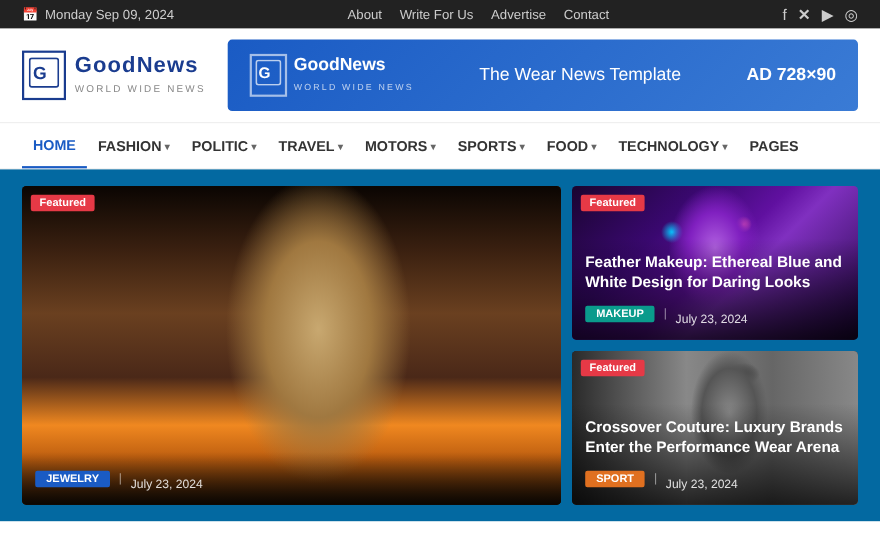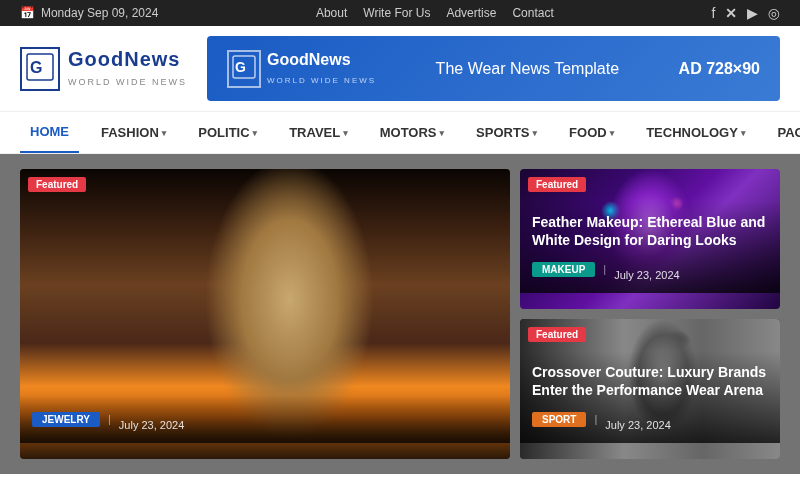--- a/index.html
+++ b/index.html
@@ -51,40 +51,40 @@
     .ad-slogan { flex: 1; color: #fff; font-size: 16px; font-weight: 300; text-align: center; }
     .ad-size { color: #fff; font-size: 16px; font-weight: bold; margin-left: auto; }
 
     
     .nav {
       border-top: 1px solid #eee;
       border-bottom: 1px solid #eee;
       padding: 0 20px;
       display: flex;
       align-items: center;
-      gap: 12px;
+      gap: 0;
       background: #fff;
     }
     .nav-item {
       padding: 12px 10px;
       font-size: 13px;
       font-weight: bold;
       color: #333;
       cursor: pointer;
       display: flex;
       align-items: center;
       gap: 3px;
       white-space: nowrap;
     }
     .nav-item.active { color: #1a5bc4; border-bottom: 2px solid #1a5bc4; }
     .nav-item .arrow { font-size: 9px; color: #666; }
     .nav-spacer { flex: 1; }
 
     
-    .main { padding: 15px 20px; background: #737373; }
+    .main { padding: 15px 20px; background: #0369a1; }
     .featured-grid { display: flex; gap: 10px; height: 290px; }
 
     
     .featured-large {
       flex: 0 0 490px;
       position: relative;
       border-radius: 4px;
       overflow: hidden;
       cursor: pointer;
     }
@@ -153,21 +153,21 @@
       color: #fff;
       font-size: 10px;
       font-weight: bold;
       padding: 2px 8px;
       border-radius: 2px;
       z-index: 10;
     }
 
     .featured-caption {
       position: absolute;
-      bottom: 16px; left: 0; right: 0;
+      bottom: 0; left: 0; right: 0;
       padding: 12px;
       background: linear-gradient(transparent, rgba(0,0,0,0.75));
       z-index: 5;
     }
     .featured-caption h2 {
       color: #fff;
       font-size: 18px;
       font-weight: bold;
       line-height: 1.3;
       margin-bottom: 8px;

